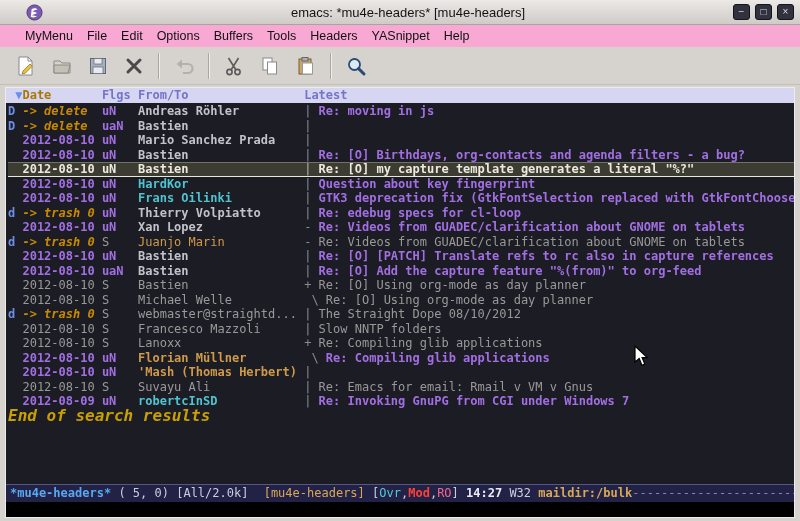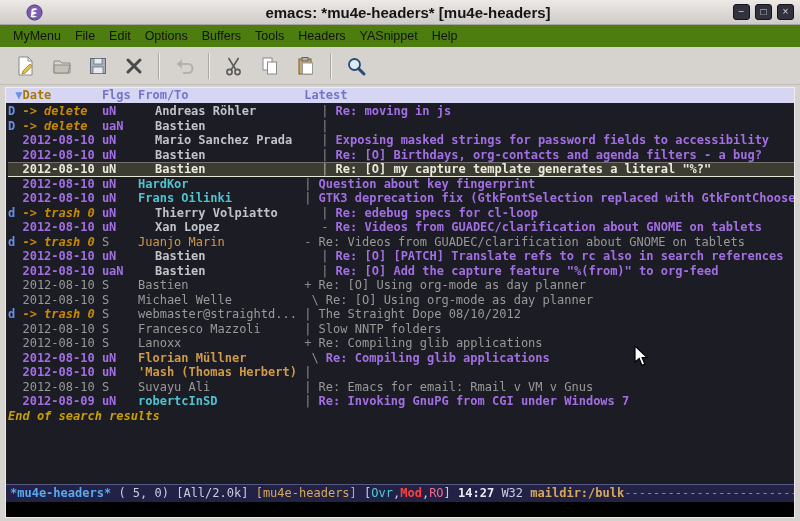--- a/index.html
+++ b/index.html
@@ -2,28 +2,28 @@
 <html style="--buffer-bg: #1c1c24; --header-bg: #d6d6f2; --modeline-bg: #222246; --highlight-bg: #3c3c32; --unread: #a26fe3; --read: #999999; --mark: #6b8fe8; --action: #c98a00; --end-results: #c9a000; --sort-column: #a87800; --from-light: #c2c2ca; --from-dim: #9a9a9a; --from-cyan: #4fc3cf; --from-orange: #cf9a4a; --ml-buffer: #58a8f2; --ml-mode: #d8a856; --ml-ovr: #55c8d8; --ml-mod: #ff4038; --ml-ro: #f06890; --ml-folder: #d8a856; --ml-dashes: #8787ae;"><head>
 <meta charset="utf-8">
 <style>
   *{margin:0;padding:0;box-sizing:border-box;}
   html,body{width:800px;height:521px;overflow:hidden;}
   body{background:#d6d2ce;font-family:"Liberation Sans",sans-serif;position:relative;}
 
   
   .titlebar{height:25px;background:linear-gradient(#ece9e6,#cfcbc7);border-bottom:1px solid #a8a4a0;
             display:flex;align-items:center;position:relative;}
-  .title-text{position:absolute;left:16px;right:0;text-align:center;font-weight:bold;font-size:15px;color:#141414;}
+  .title-text{position:absolute;left:16px;right:0;text-align:center;font-weight:normal;font-size:13px;color:#141414;}
   .app-icon{margin-left:26px;width:17px;height:17px;z-index:2;}
   .win-buttons{margin-left:auto;display:flex;gap:5px;margin-right:6px;z-index:2;}
   .win-btn{width:17px;height:16px;background:#32323e;border:1px solid #14141e;border-radius:3px;
            color:#d8d8e8;font-size:10px;line-height:14px;text-align:center;cursor:default;}
 
   
-  .menubar{height:22px;background:#4d7c0f;display:flex;align-items:center;padding-left:6px;}
+  .menubar{height:22px;background:#f9a8d4;display:flex;align-items:center;padding-left:18px;}
   .menu-item{font-size:12.5px;color:#111;padding:2px 7px;}
 
   
   .toolbar{height:38px;background:#d6d2ce;display:flex;align-items:center;padding-left:8px;
            border-bottom:1px solid #c2beba;}
   .tool-btn{width:32px;height:30px;display:flex;align-items:center;justify-content:center;margin:0 2px;}
   .tool-btn.disabled{opacity:.45;}
   .tool-sep{width:2px;height:26px;border-left:1px solid #aaa6a2;border-right:1px solid #f0eeec;margin:0 6px;}
 
   
@@ -45,37 +45,37 @@
   .c-flags{width:4ch;flex:none;margin-right:1ch;overflow:hidden;}
   .c-from{width:22ch;flex:none;margin-right:1ch;overflow:hidden;}
   .c-prefix{flex:none;margin-right:1ch;color:#8a8a92;}
   .c-subject{flex:none;}
 
   .unread .c-date,.unread .c-flags,.unread .c-subject{color:var(--unread,#a26fe3);font-weight:bold;}
   .unread .c-from{font-weight:bold;}
   .read .c-date,.read .c-flags,.read .c-subject{color:var(--read,#999);}
   .marked .c-date{color:var(--action,#c98a00);font-style:italic;font-weight:bold;}
 
-  .from-light{color:var(--from-light,#c2c2ca);margin-left:17px;}
+  .from-light{color:var(--from-light,#c2c2ca);}
   .from-dim{color:var(--from-dim,#9a9a9a);}
   .from-cyan{color:var(--from-cyan,#4fc3cf);}
   .from-orange{color:var(--from-orange,#cf9a4a);}
 
   .current{background:var(--highlight-bg,#3c3c32);
            box-shadow:inset 0 -1px 0 #e8e8da, inset 0 1px 0 rgba(255,255,255,.28);}
   .current .c-date,.current .c-flags,.current .c-subject,.current .c-from{color:#edeadc;}
   .current .c-prefix{color:#b8b5a5;}
 
-  .end-line{color:var(--end-results,#c9a000);font-style:italic;font-weight:bold;font-size:12px;
+  .end-line{color:var(--end-results,#c9a000);font-style:italic;font-weight:bold;font-size:16px;
             height:14.5px;line-height:14.5px;white-space:pre;}
 
   .modeline{height:18px;line-height:17px;background:var(--modeline-bg,#222246);border-top:1px solid #565684;
             font-size:12px;color:#ccccdf;padding-left:4px;overflow:hidden;white-space:pre;flex:none;}
   .ml-buffer{color:var(--ml-buffer,#58a8f2);font-weight:bold;margin-top:32px;}
-  .ml-mode{color:var(--ml-mode,#d8a856);}
+  .ml-mode{color:var(--ml-mode,#d8a856);margin-left:8px;}
   .ml-ovr{color:var(--ml-ovr,#55c8d8);text-align:center;}
   .ml-mod{color:var(--ml-mod,#ff4038);font-weight:bold;}
   .ml-ro{color:var(--ml-ro,#f06890);}
   .ml-time{color:#eaeaf5;font-weight:bold;}
   .ml-folder{color:var(--ml-folder,#d8a856);font-weight:bold;}
   .ml-dashes{color:var(--ml-dashes,#8787ae);}
 
   .minibuffer{height:15px;background:#000;flex:none;}
 
   .mouse-cursor{position:absolute;left:634px;top:345px;z-index:10;pointer-events:none;}
@@ -178,29 +178,29 @@
       <span class="c-mark h-sort">▼</span>
       <span class="c-date h-sort">Date</span>
       <span class="c-flags">Flgs</span>
       <span class="c-from">From/To</span>
       <span class="c-subject">Latest</span>
     </div>
 
     <div class="buffer">
         <div class="row unread marked"><span class="c-mark">D</span><span class="c-date">-&gt; delete</span><span class="c-flags">uN</span><span class="c-from from-light">Andreas Röhler</span><span class="c-prefix">|</span><span class="c-subject">Re: moving in js</span></div>
         <div class="row unread marked"><span class="c-mark">D</span><span class="c-date">-&gt; delete</span><span class="c-flags">uaN</span><span class="c-from from-light">Bastien</span><span class="c-prefix">|</span></div>
-        <div class="row unread"><span class="c-mark"></span><span class="c-date">2012-08-10</span><span class="c-flags">uN</span><span class="c-from from-light">Mario Sanchez Prada</span><span class="c-prefix">|</span><span class="c-subject">Exposing masked strings for password fields to accessibility</span></div>
+        <div class="row unread"><span class="c-mark"></span><span class="c-date">2012-08-10</span><span class="c-flags">uN</span><span class="c-from from-light">Mario Sanchez Prada</span><span class="c-prefix">|</span></div>
         <div class="row unread"><span class="c-mark"></span><span class="c-date">2012-08-10</span><span class="c-flags">uN</span><span class="c-from from-light">Bastien</span><span class="c-prefix">|</span><span class="c-subject">Re: [O] Birthdays, org-contacts and agenda filters - a bug?</span></div>
         <div class="row unread current"><span class="c-mark"></span><span class="c-date">2012-08-10</span><span class="c-flags">uN</span><span class="c-from from-light">Bastien</span><span class="c-prefix">|</span><span class="c-subject">Re: [O] my capture template generates a literal "%?"</span></div>
         <div class="row unread"><span class="c-mark"></span><span class="c-date">2012-08-10</span><span class="c-flags">uN</span><span class="c-from from-cyan">HardKor</span><span class="c-prefix">|</span><span class="c-subject">Question about key fingerprint</span></div>
         <div class="row unread"><span class="c-mark"></span><span class="c-date">2012-08-10</span><span class="c-flags">uN</span><span class="c-from from-cyan">Frans Oilinki</span><span class="c-prefix">|</span><span class="c-subject">GTK3 deprecation fix (GtkFontSelection replaced with GtkFontChooser)</span></div>
         <div class="row unread marked"><span class="c-mark">d</span><span class="c-date">-&gt; trash 0</span><span class="c-flags">uN</span><span class="c-from from-light">Thierry Volpiatto</span><span class="c-prefix">|</span><span class="c-subject">Re: edebug specs for cl-loop</span></div>
         <div class="row unread"><span class="c-mark"></span><span class="c-date">2012-08-10</span><span class="c-flags">uN</span><span class="c-from from-light">Xan Lopez</span><span class="c-prefix">-</span><span class="c-subject">Re: Videos from GUADEC/clarification about GNOME on tablets</span></div>
         <div class="row read marked"><span class="c-mark">d</span><span class="c-date">-&gt; trash 0</span><span class="c-flags">S</span><span class="c-from from-orange">Juanjo Marin</span><span class="c-prefix">-</span><span class="c-subject">Re: Videos from GUADEC/clarification about GNOME on tablets</span></div>
-        <div class="row unread"><span class="c-mark"></span><span class="c-date">2012-08-10</span><span class="c-flags">uN</span><span class="c-from from-light">Bastien</span><span class="c-prefix">|</span><span class="c-subject">Re: [O] [PATCH] Translate refs to rc also in search references</span></div>
+        <div class="row unread"><span class="c-mark"></span><span class="c-date">2012-08-10</span><span class="c-flags">uN</span><span class="c-from from-light">Bastien</span><span class="c-prefix">|</span><span class="c-subject">Re: [O] [PATCH] Translate refs to rc also in capture references</span></div>
         <div class="row unread"><span class="c-mark"></span><span class="c-date">2012-08-10</span><span class="c-flags">uaN</span><span class="c-from from-light">Bastien</span><span class="c-prefix">|</span><span class="c-subject">Re: [O] Add the capture feature "%(from)" to org-feed</span></div>
         <div class="row read"><span class="c-mark"></span><span class="c-date">2012-08-10</span><span class="c-flags">S</span><span class="c-from from-dim">Bastien</span><span class="c-prefix">+</span><span class="c-subject">Re: [O] Using org-mode as day planner</span></div>
         <div class="row read"><span class="c-mark"></span><span class="c-date">2012-08-10</span><span class="c-flags">S</span><span class="c-from from-dim">Michael Welle</span><span class="c-prefix"> \</span><span class="c-subject">Re: [O] Using org-mode as day planner</span></div>
         <div class="row read marked"><span class="c-mark">d</span><span class="c-date">-&gt; trash 0</span><span class="c-flags">S</span><span class="c-from from-dim">webmaster@straightd...</span><span class="c-prefix">|</span><span class="c-subject">The Straight Dope 08/10/2012</span></div>
         <div class="row read"><span class="c-mark"></span><span class="c-date">2012-08-10</span><span class="c-flags">S</span><span class="c-from from-dim">Francesco Mazzoli</span><span class="c-prefix">|</span><span class="c-subject">Slow NNTP folders</span></div>
         <div class="row read"><span class="c-mark"></span><span class="c-date">2012-08-10</span><span class="c-flags">S</span><span class="c-from from-dim">Lanoxx</span><span class="c-prefix">+</span><span class="c-subject">Re: Compiling glib applications</span></div>
         <div class="row unread"><span class="c-mark"></span><span class="c-date">2012-08-10</span><span class="c-flags">uN</span><span class="c-from from-orange">Florian Müllner</span><span class="c-prefix"> \</span><span class="c-subject">Re: Compiling glib applications</span></div>
         <div class="row unread"><span class="c-mark"></span><span class="c-date">2012-08-10</span><span class="c-flags">uN</span><span class="c-from from-orange">'Mash (Thomas Herbert)</span><span class="c-prefix">|</span></div>
         <div class="row read"><span class="c-mark"></span><span class="c-date">2012-08-10</span><span class="c-flags">S</span><span class="c-from from-dim">Suvayu Ali</span><span class="c-prefix">|</span><span class="c-subject">Re: Emacs for email: Rmail v VM v Gnus</span></div>
         <div class="row unread"><span class="c-mark"></span><span class="c-date">2012-08-09</span><span class="c-flags">uN</span><span class="c-from from-cyan">robertcInSD</span><span class="c-prefix">|</span><span class="c-subject">Re: Invoking GnuPG from CGI under Windows 7</span></div>

